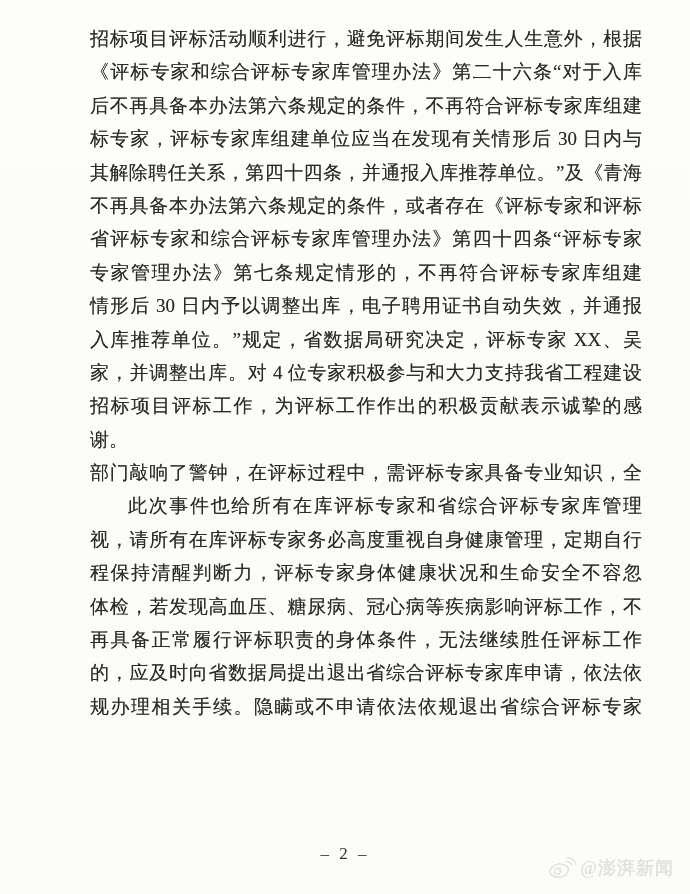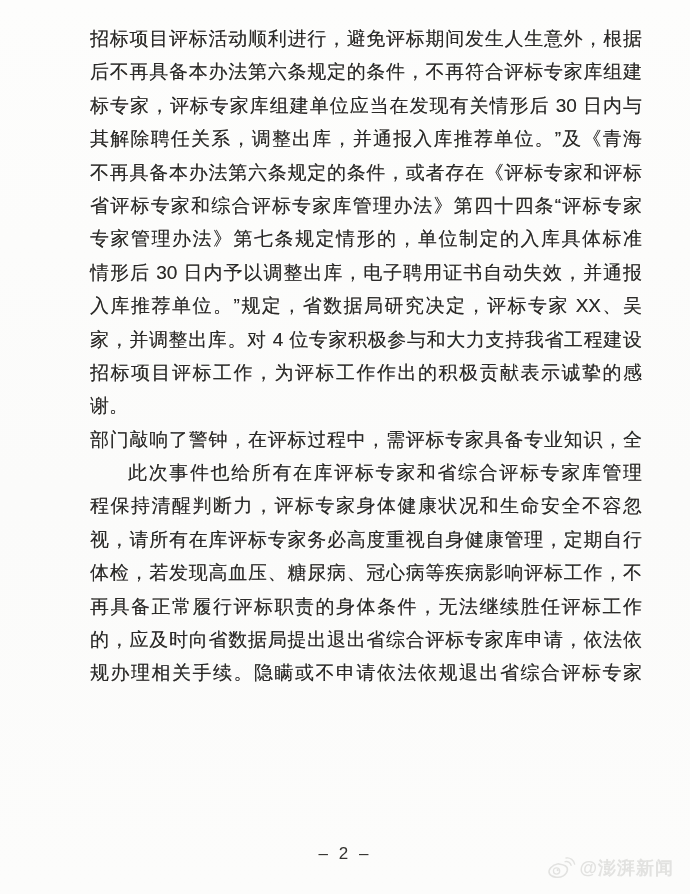--- a/index.html
+++ b/index.html
@@ -6,21 +6,21 @@
     margin: 0;
     padding: 0;
     background: #f4f4f2;
   }
   .page {
     position: relative;
     width: 690px;
     height: 894px;
     margin: 0 auto;
     background: linear-gradient(180deg, #fdfdfc 0%, #fbfbfa 55%, #fcfcfb 100%);
-    font-family: Liberation Sans, sans-serif;
+    font-family: Liberation Serif, serif;
     color: #2b2a28;
     overflow: hidden;
   }
   .content {
     position: absolute;
     left: 90px;
     top: 22px;
     width: 552px;
   }
   .line {
@@ -71,38 +71,39 @@
 </style>
 </head>
 <body>
 
 <div class="page">
 
   <div class="content">
 
     <div class="paragraph">
       <div class="line">招标项目评标活动顺利进行，避免评标期间发生人生意外，根据</div>
+      <div class="line">《评标专家和综合评标专家库管理办法》第二十六条“对于入库</div>
       <div class="line">后不再具备本办法第六条规定的条件，不再符合评标专家库组建</div>
       <div class="line">标专家，评标专家库组建单位应当在发现有关情形后 30 日内与</div>
-      <div class="line">其解除聘任关系，调整出库，并通报入库推荐单位。”及《青海</div>
+      <div class="line">其解除聘任关系，第四十四条，并通报入库推荐单位。”及《青海</div>
       <div class="line">不再具备本办法第六条规定的条件，或者存在《评标专家和评标</div>
       <div class="line">省评标专家和综合评标专家库管理办法》第四十四条“评标专家</div>
-      <div class="line">专家管理办法》第七条规定情形的，单位制定的入库具体标准</div>
+      <div class="line">专家管理办法》第七条规定情形的，不再符合评标专家库组建</div>
       <div class="line">情形后 30 日内予以调整出库，电子聘用证书自动失效，并通报</div>
       <div class="line">入库推荐单位。”规定，省数据局研究决定，评标专家 XX、吴</div>
       <div class="line">家，并调整出库。对 4 位专家积极参与和大力支持我省工程建设</div>
       <div class="line">招标项目评标工作，为评标工作作出的积极贡献表示诚挚的感</div>
       <div class="line para-end">谢。</div>
     </div>
 
     <div class="paragraph">
       <div class="line">部门敲响了警钟，在评标过程中，需评标专家具备专业知识，全</div>
       <div class="line indent">此次事件也给所有在库评标专家和省综合评标专家库管理</div>
+      <div class="line">视，请所有在库评标专家务必高度重视自身健康管理，定期自行</div>
       <div class="line">程保持清醒判断力，评标专家身体健康状况和生命安全不容忽</div>
-      <div class="line">视，请所有在库评标专家务必高度重视自身健康管理，定期自行</div>
       <div class="line">体检，若发现高血压、糖尿病、冠心病等疾病影响评标工作，不</div>
       <div class="line">再具备正常履行评标职责的身体条件，无法继续胜任评标工作</div>
       <div class="line">的，应及时向省数据局提出退出省综合评标专家库申请，依法依</div>
       <div class="line">规办理相关手续。隐瞒或不申请依法依规退出省综合评标专家</div>
     </div>
   </div>
 
   <div class="page-number">– 2 –</div>
 
   <div class="watermark">

